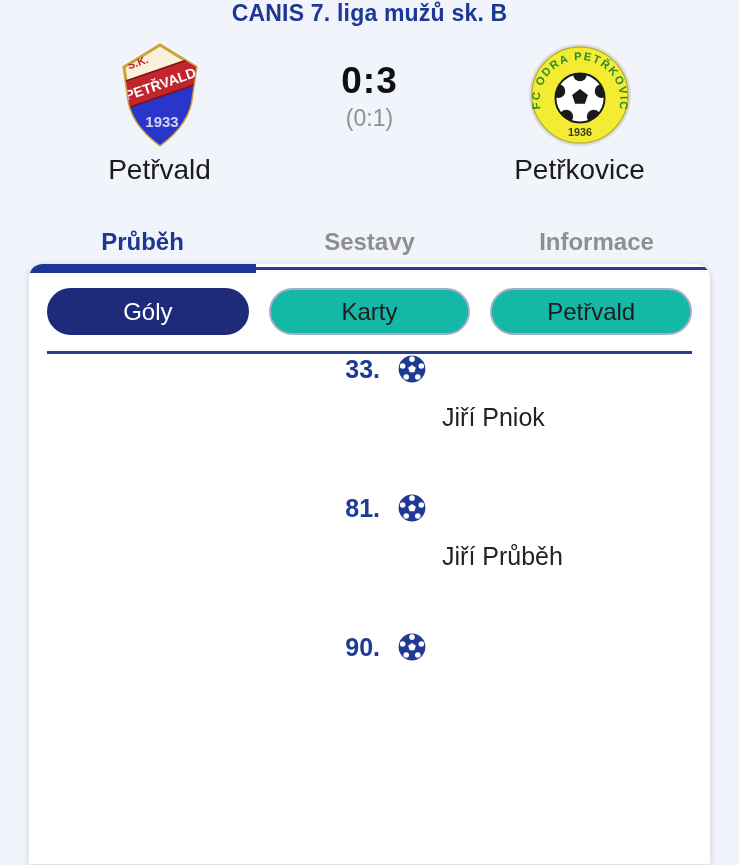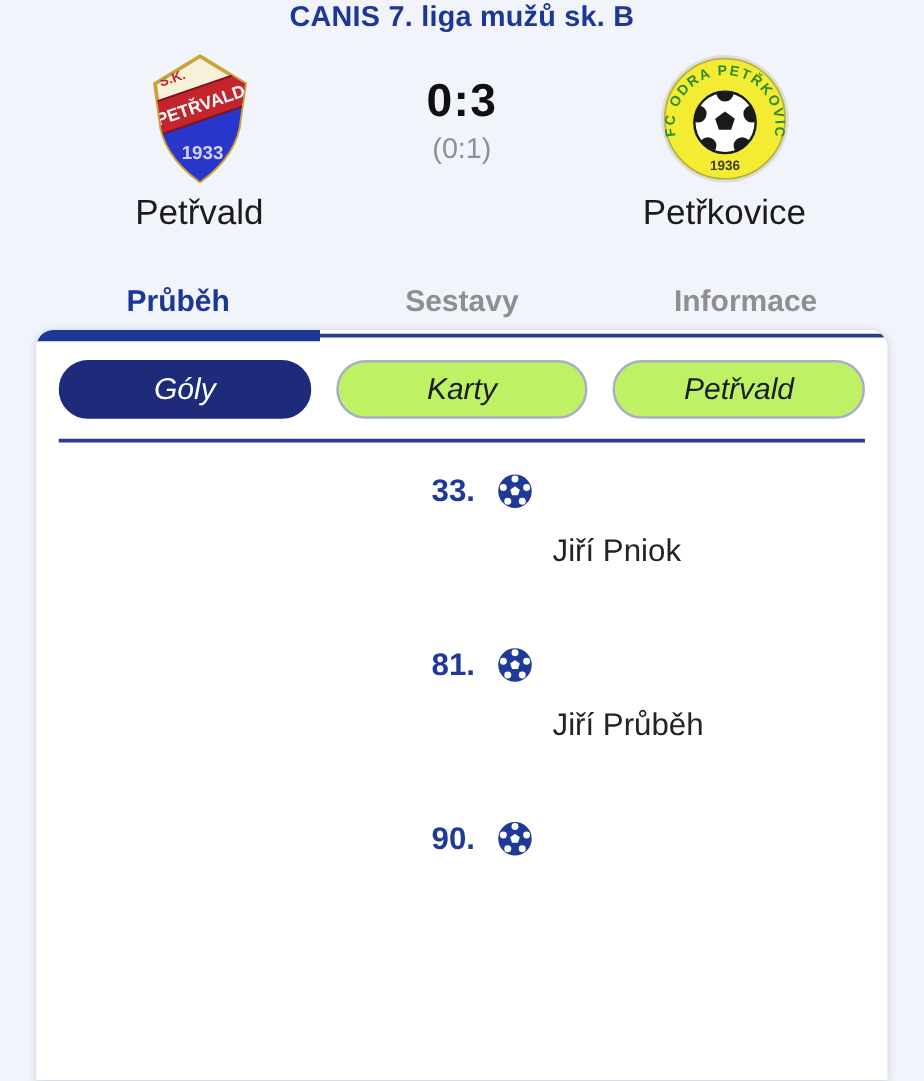--- a/index.html
+++ b/index.html
@@ -29,31 +29,31 @@
 
   .card{
     margin:0 29px; background:#fff; border-radius:14px 14px 0 0;
     height:600px; overflow:hidden; position:relative;
     box-shadow:0 1px 7px rgba(60,64,90,.20);
   }
   .card-top{ position:relative; height:9px; }
   .thin-line{ position:absolute; top:3px; left:0; right:0; height:3px; background:var(--line,#2c3c8e); }
   .active-indicator{ position:absolute; top:0; left:0; width:33.4%; height:9px; background:var(--accent,#1c3795); }
 
-  .pills{ display:flex; gap:20px; padding:15px 18px 0;font-style:italic; }
+  .pills{ display:flex; gap:20px; padding:15px 18px 0; }
   .pill{
     flex:1; height:47px; border-radius:24px; display:flex; align-items:center;
-    justify-content:center; font-size:24px; cursor:pointer; background:#bef264;
+    justify-content:center; font-size:24px; cursor:pointer; background:#14b8a6;
     border:2px solid #a6afc9; color:#1c1c1e;
   }
   .pill.selected{ background:var(--navy,#1e2b7b); border-color:var(--navy,#1e2b7b); color:#fff; }
 
   .pills-divider{ height:3px; background:var(--line,#2c3c8e); margin:16px 18px 0; }
 
-  .goals{ padding-top:24px; }
+  .goals{ }
   .goal-row{ display:flex; align-items:flex-start; padding-left:285px; margin-bottom:55px; }
   .goal-minute{ width:66px; text-align:right; font-size:25px; font-weight:700;
                 color:var(--minute,#1e3a96); line-height:30px; }
   .goal-ball{ margin-left:17px; width:30px; height:30px; flex:0 0 auto; }
   .goal-player{ margin-left:15px; font-size:25px; color:#232325; line-height:30px;margin-top:48px; }
   .goal-player .note{ margin-top:6px; }
 </style>
 </head>
 <body>
 

